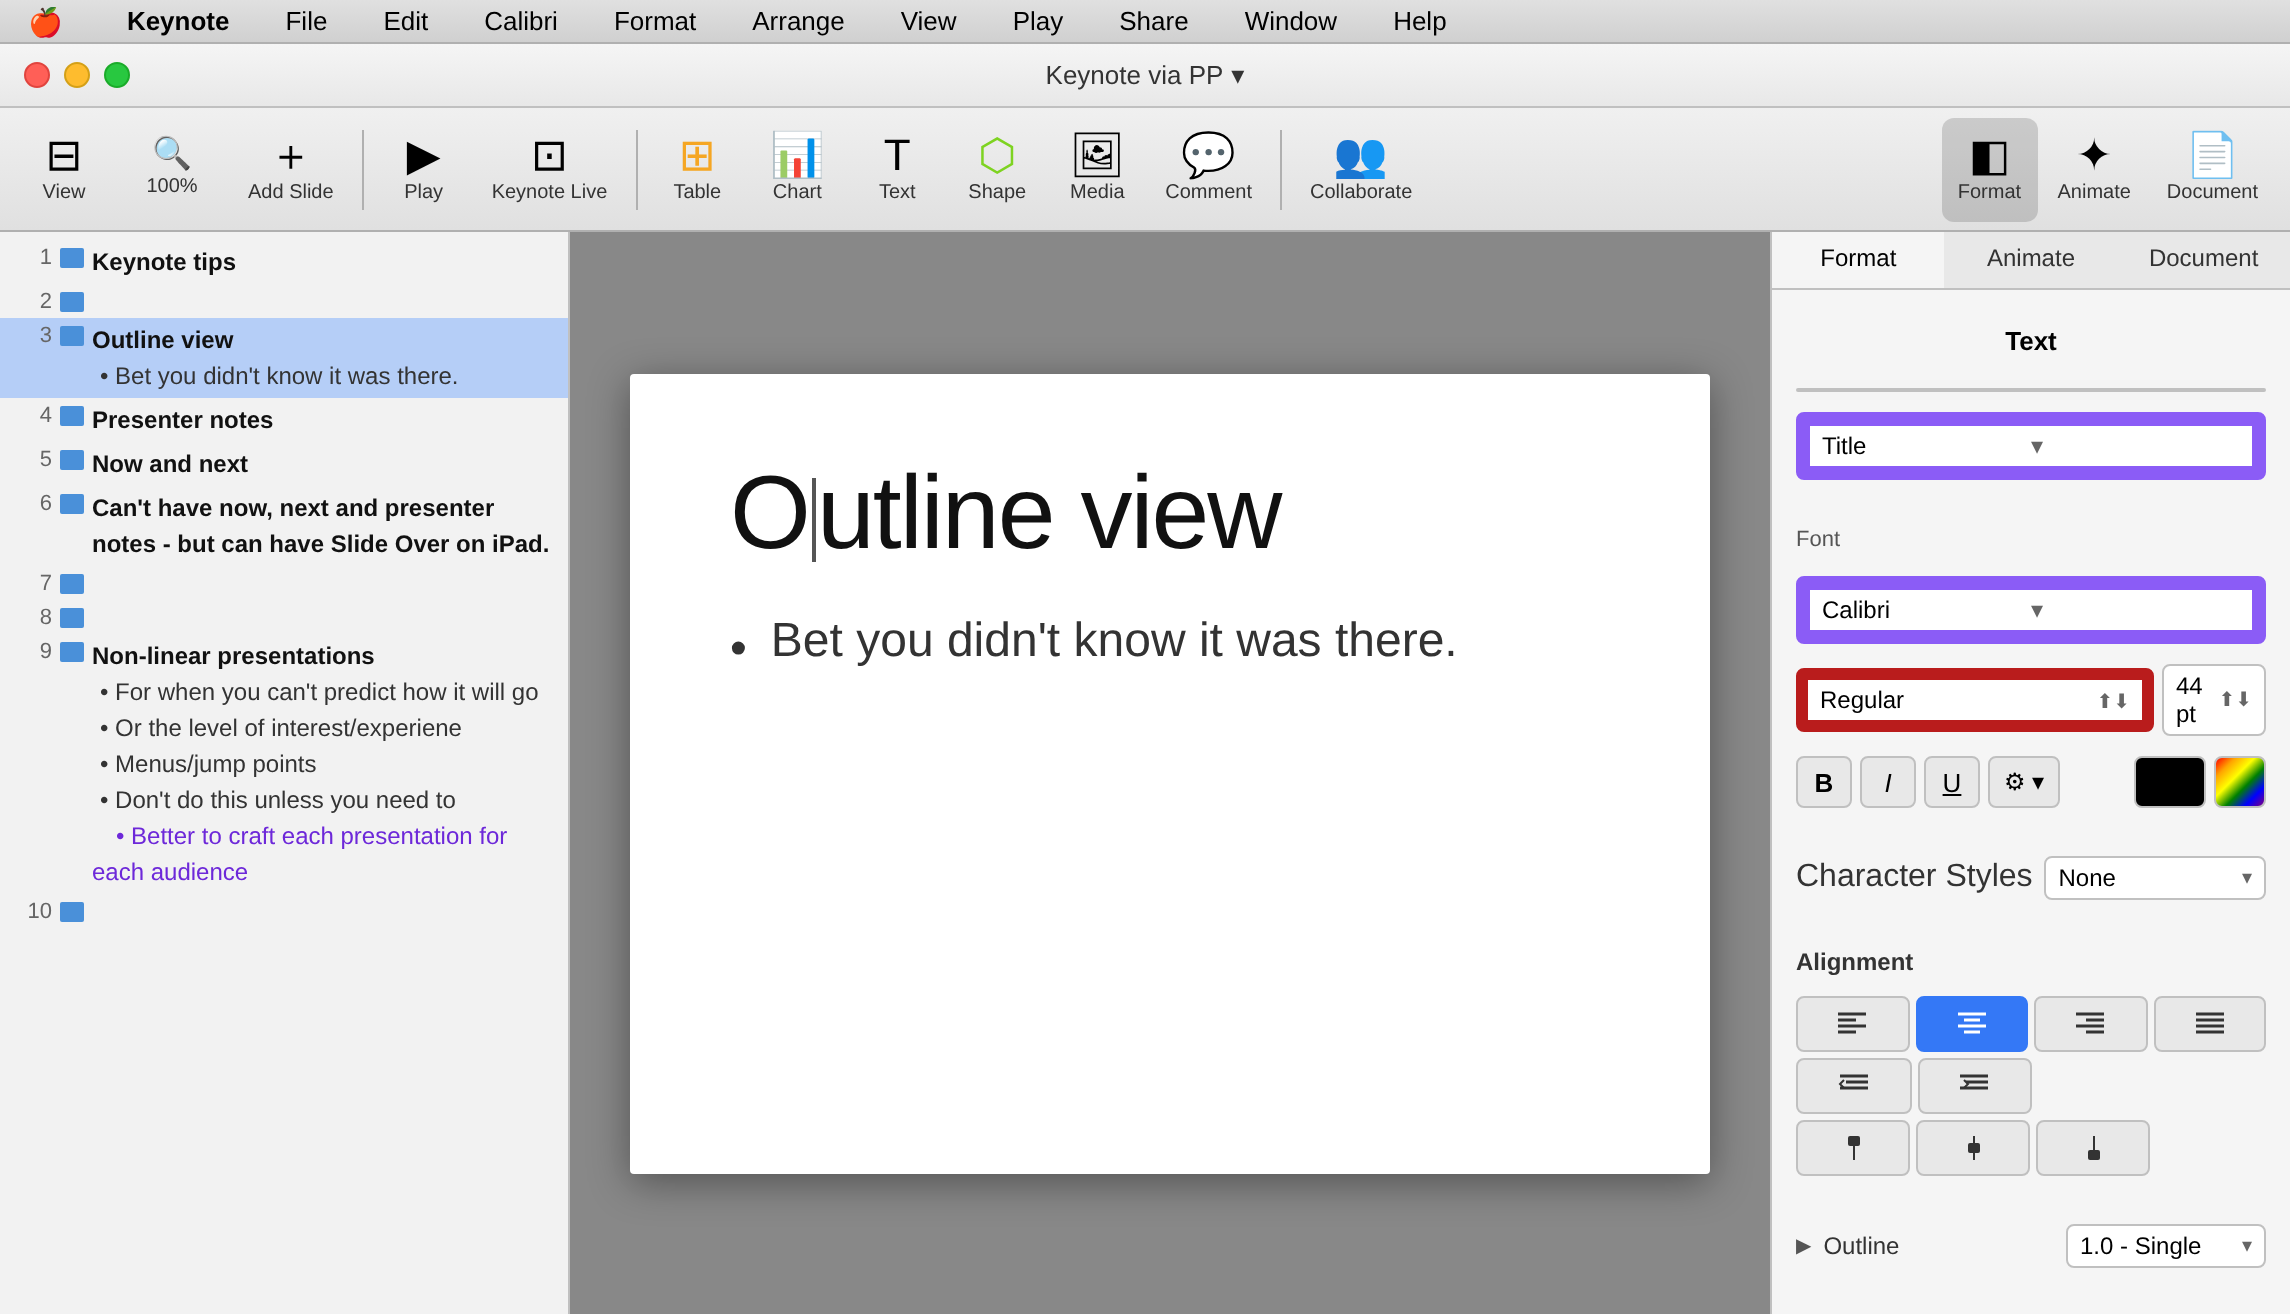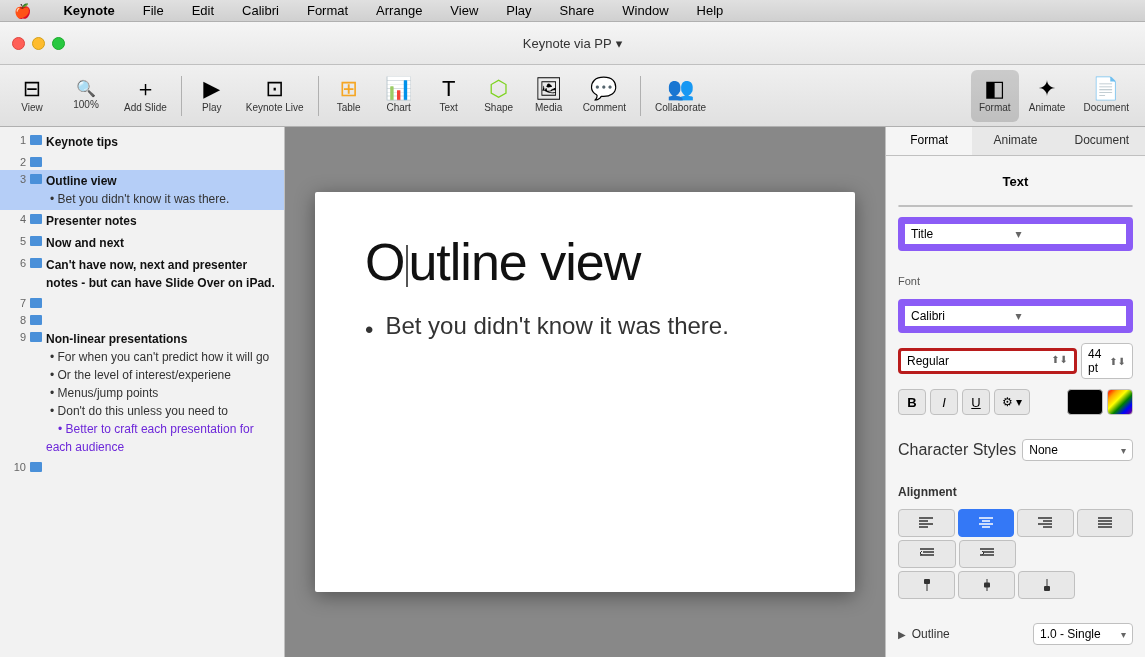--- a/index.html
+++ b/index.html
@@ -18,21 +18,21 @@
       color: #000;
       flex-shrink: 0;
     }
     .menu-bar .apple-logo { font-size: 14px; margin-right: 4px; }
     .menu-bar span { cursor: default; padding: 1px 6px; border-radius: 3px; }
     .menu-bar .app-name { font-weight: 600; }
 
     
     .title-bar {
       background: linear-gradient(180deg, #f5f5f5 0%, #e8e8e8 100%);
-      height: 43px;
+      height: 32px;
       display: flex;
       align-items: center;
       justify-content: center;
       border-bottom: 1px solid #c0c0c0;
       flex-shrink: 0;
       position: relative;
     }
     .traffic-lights {
       position: absolute;
       left: 12px;
@@ -247,27 +247,27 @@
     .font-selector span { flex: 1; font-size: 12px; }
     .dropdown-arrow { font-size: 10px; color: #666; }
 
     .font-style-row {
       display: flex;
       gap: 4px;
       align-items: center;
     }
     .font-style-select {
       flex: 1;
-      border: 3px solid #b91c1c;
+      border: 6px solid #b91c1c;
       border-radius: 4px;
       background: white;
       padding: 3px 6px;
       font-size: 12px;
       display: flex;
-      align-items: flex-start;
+      align-items: flex-end;
       justify-content: space-between;
       cursor: pointer;
     }
     .font-size-input {
       width: 52px;
       border: 1px solid #c0c0c0;
       border-radius: 4px;
       background: white;
       padding: 3px 6px;
       font-size: 12px;

